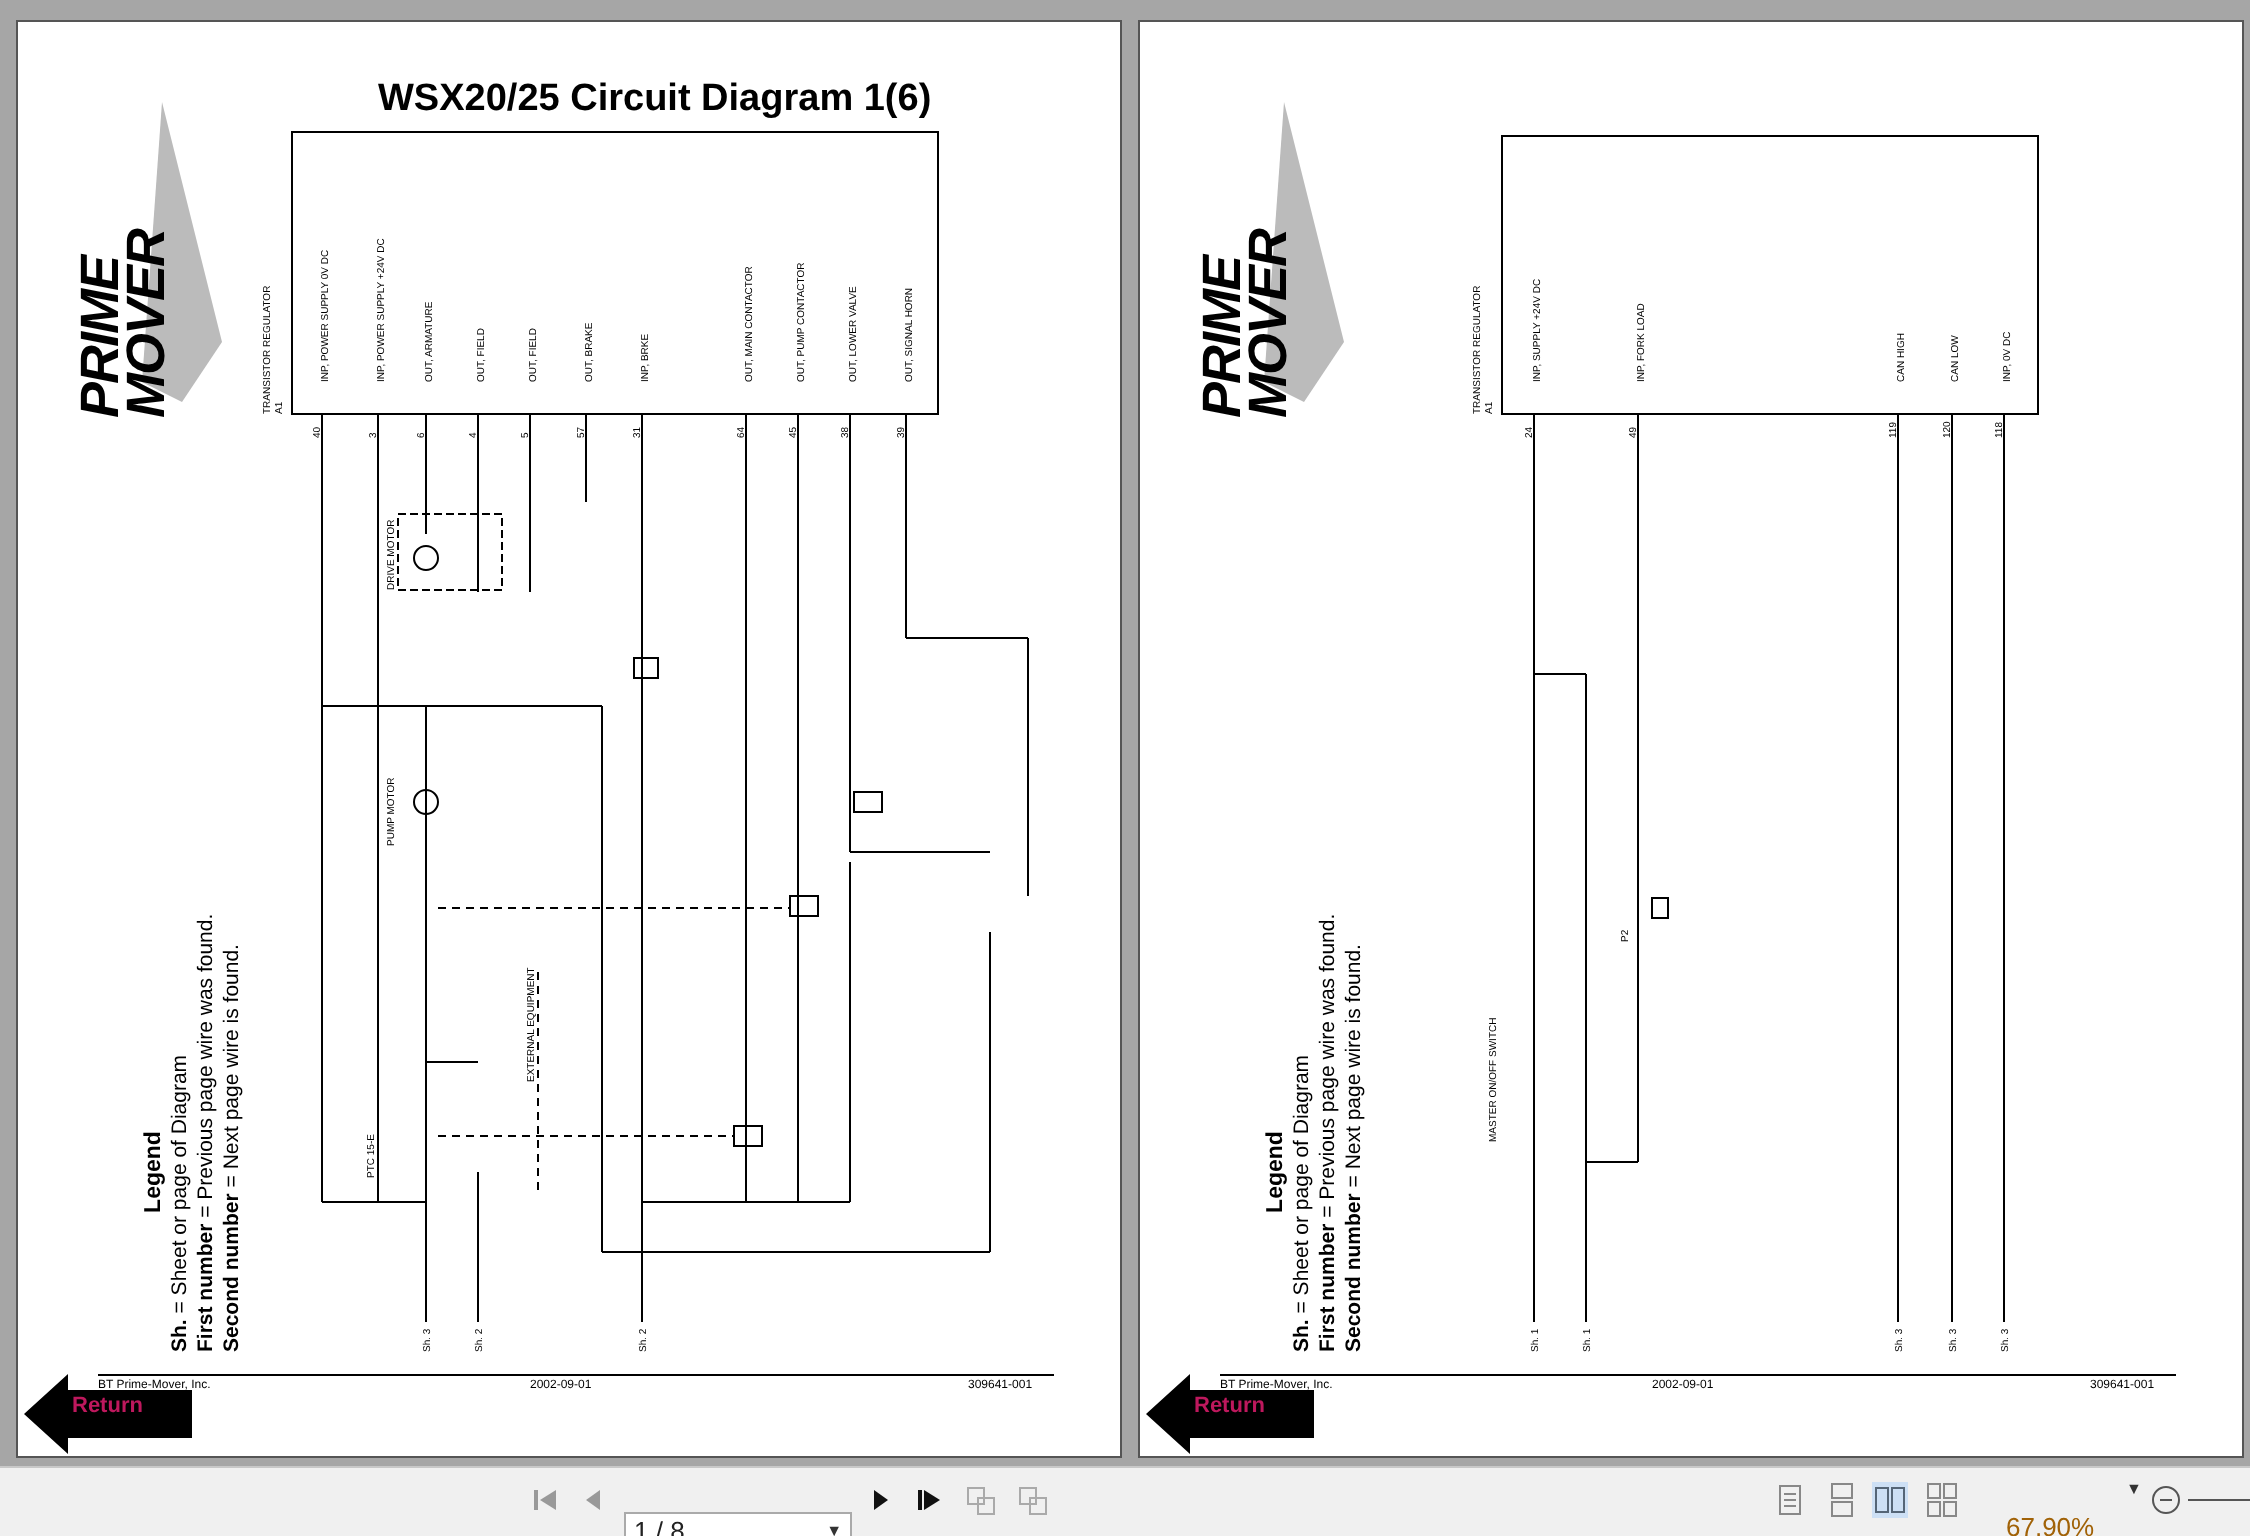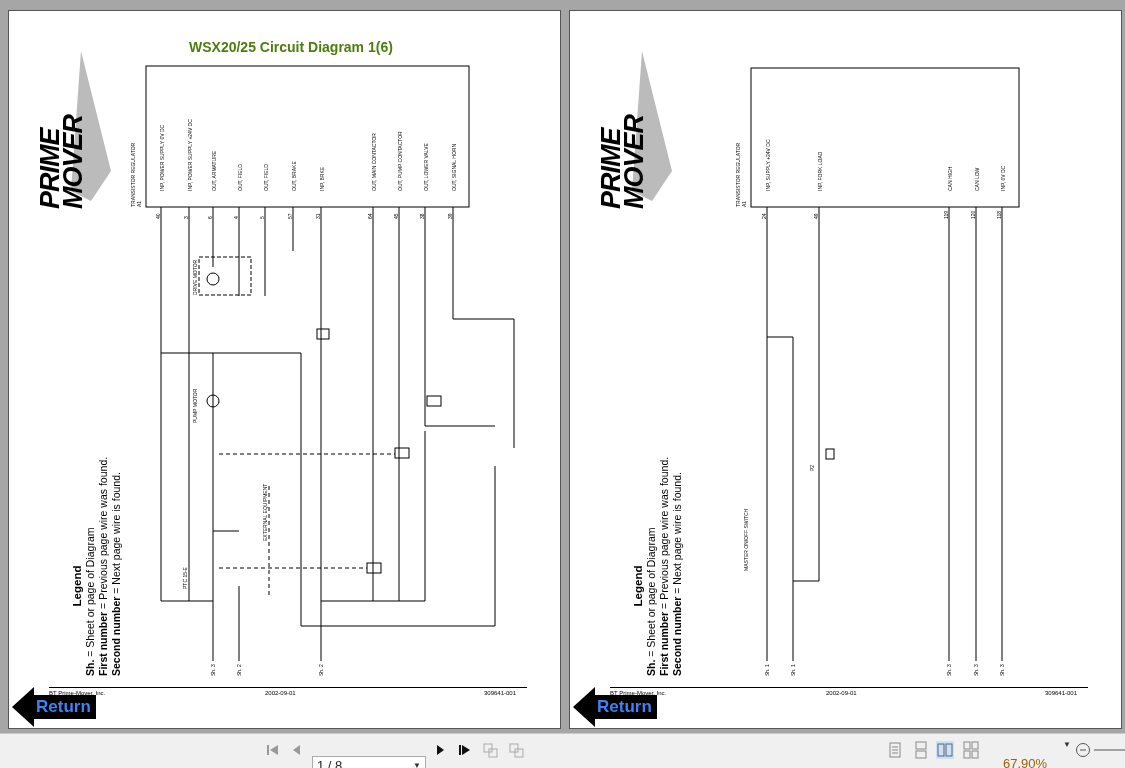--- a/index.html
+++ b/index.html
@@ -1,35 +1,35 @@
 <!DOCTYPE html>
 <html><head>
 <meta charset="utf-8">
 <style>
   html, body { margin:0; padding:0; }
   body { width:1125px; height:768px; background:#a6a6a6; position:relative; overflow:hidden; font-family:"Liberation Sans", sans-serif; }
   .page { position:absolute; top:10px; width:553px; height:719px; background:#fff; border:1px solid #555; box-sizing:border-box; }
   #page1 { left:8px; }
   #page2 { left:569px; }
-  .page-title { position:absolute; top:28px; left:180px; font-size:14px; font-weight:bold; color:#4d7c0f; white-space:nowrap; }
+  .page-title { position:absolute; top:28px; left:180px; font-size:19px; font-weight:bold; color:#000000; white-space:nowrap; }
   .logo { position:absolute; left:22px; top:30px; width:90px; height:160px; }
   .logo-text { position:absolute; left:8px; top:168px; transform:rotate(-90deg); transform-origin:0 0; font-family:"Liberation Sans", sans-serif; font-weight:bold; font-style:italic; font-size:27px; line-height:23px; color:#000; letter-spacing:-1px; white-space:nowrap; }
   .diagram { position:absolute; left:0; top:0; }
   .vlabel { font-family:"Liberation Sans", sans-serif; font-size:5px; fill:#000; }
   .legend { position:absolute; left:62px; top:665px; transform:rotate(-90deg); transform-origin:0 0; width:240px; font-size:10.5px; line-height:13px; color:#000; white-space:nowrap; }
   .legend .lg-title { font-weight:bold; font-size:11.5px; text-align:center; display:block; width:180px; }
   .legend b { font-weight:bold; }
   .footer-rule { position:absolute; left:40px; top:676px; width:478px; height:1px; background:#000; }
   .footer-text { position:absolute; top:679px; font-size:6px; color:#000; }
   .ft-company { left:40px; }
   .ft-date { left:256px; }
   .ft-doc { left:475px; }
   .return-btn { position:absolute; left:3px; top:676px; width:84px; height:40px; cursor:pointer; }
   .return-btn svg { position:absolute; left:0; top:0; }
-  .return-label { position:absolute; left:24px; top:10px; color:#3b82f6; font-weight:bold; font-size:17px; }
+  .return-label { position:absolute; left:24px; top:10px; color:#be185d; font-weight:bold; font-size:11px; }
   .toolbar { position:absolute; left:0; top:733px; width:1125px; height:35px; background:#f0f0f0; border-top:1px solid #c8c8c8; }
   .tb-icon { position:absolute; top:7px; width:18px; height:18px; cursor:pointer; }
   .page-box { position:absolute; left:312px; top:22px; width:114px; height:20px; background:#fff; border:1px solid #aaa; box-sizing:border-box; font-size:13px; line-height:18px; padding-left:4px; color:#222; }
   .page-box .dd { position:absolute; right:4px; top:0; font-size:8px; color:#333; }
   .zoom-val { position:absolute; left:1003px; top:22px; font-size:13px; color:#a16207; }
   .zoom-dd { position:absolute; left:1063px; top:6px; font-size:8px; color:#333; cursor:pointer; }
 </style>
 </head>
 <body>
 

